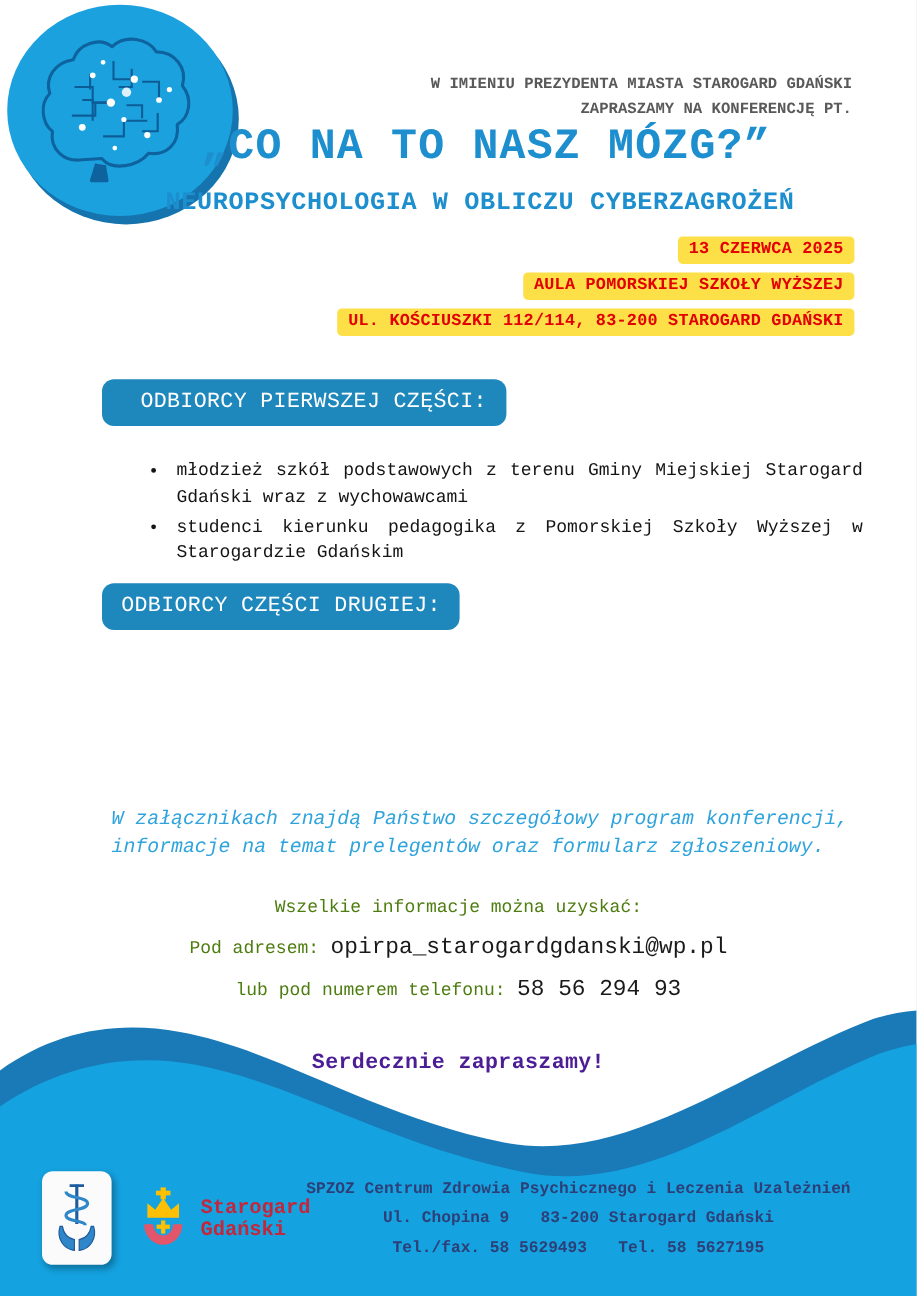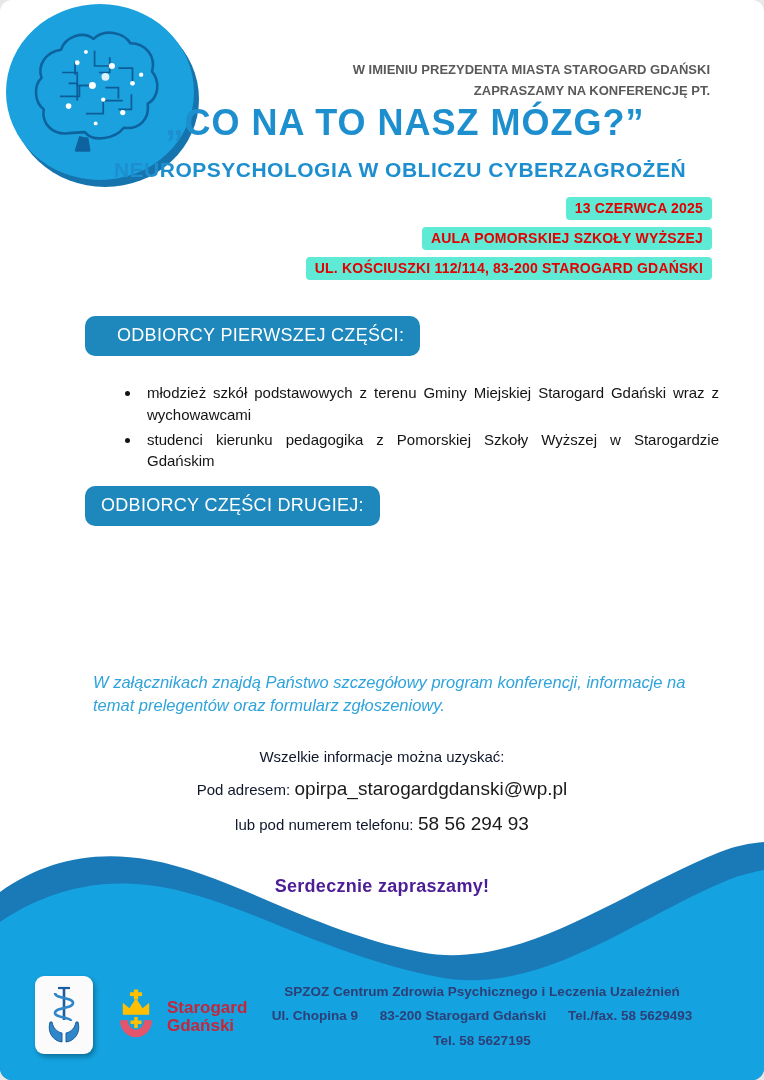--- a/index.html
+++ b/index.html
@@ -1,18 +1,18 @@
 <!DOCTYPE html>
 <html lang="pl"><head>
 <meta charset="utf-8">
 <style>
   html,body{margin:0;padding:0;background:#e8e8e8;}
   .page{
     position:relative;width:764px;height:1080px;background:#ffffff;
-    overflow:hidden;font-family:Liberation Sans, sans-serif;margin:0 auto;border-radius:12px;
+    overflow:hidden;font-family:Liberation Mono, monospace;margin:0 auto;
   }
   
   .brain-blob{
     position:absolute;left:6px;top:4px;width:188px;height:176px;
     background:#1BA2DE;border-radius:50%;
     box-shadow:5px 7px 0 0 #1573AE;
     display:flex;align-items:center;justify-content:center;
   }
   
   .header-top{
@@ -26,21 +26,21 @@
   }
   .subtitle{
     position:absolute;top:158px;left:60px;width:680px;text-align:center;
     color:#1E8FCE;font-size:21px;font-weight:800;letter-spacing:.5px;
     white-space:nowrap;
   }
   
   .highlights{position:absolute;top:197px;right:52px;text-align:right;}
   .hl-line{display:block;margin-bottom:7px;}
   .hl-chip{
-    display:inline-block;background:#5eead4;color:#E30000;
+    display:inline-block;background:#fde047;color:#E30000;
     font-size:14px;font-weight:bold;padding:3px 9px 4px;border-radius:4px;
     letter-spacing:.2px;
   }
   
   .section-head{
     position:absolute;left:85px;background:#1E87BB;color:#ffffff;
     font-size:18px;padding:9px 16px 10px;border-radius:10px;letter-spacing:.3px;
   }
   .sh1{top:316px;padding-left:32px;}
   .sh2{top:486px;}
@@ -56,21 +56,21 @@
   .bl1 li{text-align:justify;}
   
   .note{
     position:absolute;left:93px;top:671px;width:632px;
     font-style:italic;color:#2FA3DC;font-size:16.5px;line-height:1.4;
     font-weight:500;
   }
   
   .contact{position:absolute;top:748px;left:0;width:100%;text-align:center;}
   .c-line{margin-bottom:13px;}
-  .c-blue{color:#0f172a;font-size:15px;}
+  .c-blue{color:#4d7c0f;font-size:15px;}
   .c-big{color:#1a1a1a;font-size:19px;}
   .closing{
     position:absolute;top:876px;left:0;width:100%;text-align:center;
     font-weight:800;font-size:18px;color:#4c1d95;z-index:5;letter-spacing:.3px;
   }
   
   .wave-svg{position:absolute;left:0;bottom:0;width:764px;height:250px;z-index:1;}
   
   .spzoz-logo{
     position:absolute;left:35px;top:976px;width:58px;height:78px;

